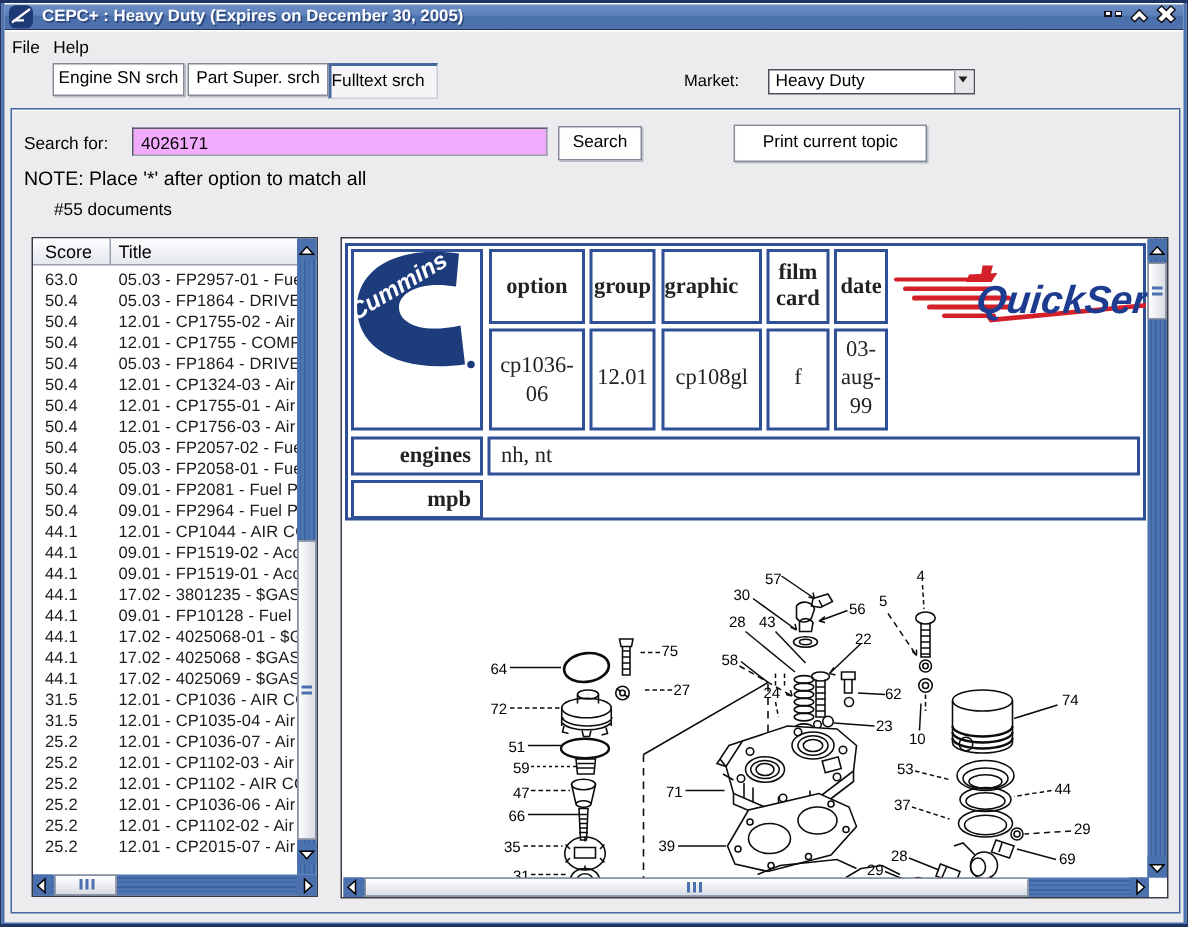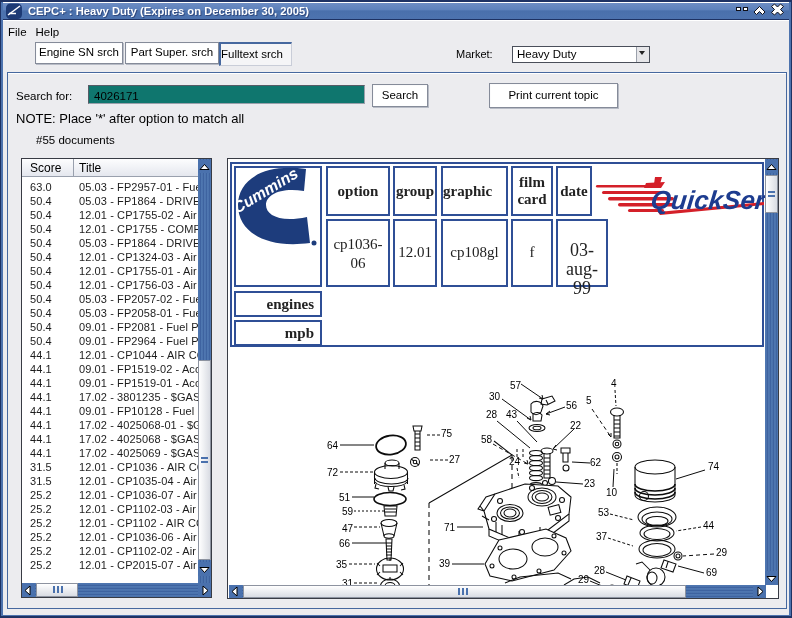--- a/index.html
+++ b/index.html
@@ -28,21 +28,21 @@
 #tab2{left:125px;top:42px;width:92px;height:20px;line-height:19px;}
 #tab3{left:219px;top:42px;width:70px;height:21px;line-height:20px;background:#f5f5f7;border:1px solid #c9cdd8;border-top:2px solid #46689f;border-left:2px solid #46689f;box-shadow:none;font-size:11.5px;}
 #mlabel{left:456px;top:48px;font-size:11px;}
 #combo{left:512px;top:46px;width:136px;height:15px;background:#fff;border:1px solid #4a4f5a;}
 #combo .txt{position:absolute;left:4px;top:1px;font-size:11.5px;}
 #combo .arr{position:absolute;right:0px;top:0px;width:12px;height:15px;background:#e6e6e9;border-left:1px solid #9aa0ab;}
 #combo .arr:after{content:"";position:absolute;left:2px;top:4px;border-left:3.5px solid transparent;border-right:3.5px solid transparent;border-top:4.5px solid #222;}
 
 #panel{left:7px;top:72px;width:778px;height:535px;border:1px solid #46689f;box-shadow:inset 0 1px 0 #fff;background:#ececef;}
 #sf-label{left:16px;top:90px;font-size:11.5px;}
-#sf-input{left:88px;top:85px;width:277px;height:19px;background:#0f766e;border-top:1px solid #565b66;border-left:1px solid #565b66;border-right:1px solid #9aa0ab;border-bottom:1px solid #9aa0ab;box-sizing:border-box;}
+#sf-input{left:88px;top:85px;width:277px;height:19px;background:#f0abfc;border-top:1px solid #565b66;border-left:1px solid #565b66;border-right:1px solid #9aa0ab;border-bottom:1px solid #9aa0ab;box-sizing:border-box;}
 #sf-input span{position:absolute;left:5px;top:4px;font-size:11.5px;}
 #search-btn{left:372px;top:84px;width:54px;height:21px;line-height:20px;}
 #print-btn{left:489px;top:83px;width:127px;height:23px;line-height:22px;}
 #note{left:16px;top:111px;font-size:13px;}
 #ndocs{left:36px;top:134px;font-size:11.5px;}
 
 #lpane{left:21px;top:158px;width:191px;height:440px;border:1px solid #383b44;background:#fff;box-sizing:border-box;}
 #lhead{left:22px;top:159px;width:176px;height:18px;background:linear-gradient(#fdfdfe,#e4e7ee);border-bottom:1px solid #99a0ad;box-sizing:border-box;}
 #lhead .c1{position:absolute;left:8px;top:2px;font-size:12px;}
 #lhead .c2{position:absolute;left:57px;top:2px;font-size:12px;}
@@ -295,22 +295,23 @@
 <div class="abs ncell" style="left:234px;top:166px;width:88px;height:121px;"></div>
 <div class="abs ncell" style="left:326px;top:166px;width:64px;height:50px;font-weight:bold;font-size:15px;text-align:center;line-height:46px;">option</div>
 <div class="abs ncell" style="left:393px;top:166px;width:44px;height:50px;font-weight:bold;font-size:15px;text-align:center;line-height:46px;">group</div>
 <div class="abs ncell" style="left:441px;top:166px;width:67px;height:50px;font-weight:bold;font-size:15px;text-align:left;line-height:46px;">graphic</div>
 <div class="abs ncell" style="left:511px;top:166px;width:42px;height:50px;font-weight:bold;font-size:15px;text-align:center;line-height:17px;padding-top:6px;">film card</div>
 <div class="abs ncell" style="left:556px;top:166px;width:36px;height:50px;font-weight:bold;font-size:15px;text-align:center;line-height:46px;">date</div>
 <div class="abs ncell" style="left:326px;top:219px;width:64px;height:68px;font-size:15px;text-align:center;line-height:19px;padding-top:14px;">cp1036-<br>06</div>
 <div class="abs ncell" style="left:393px;top:219px;width:44px;height:68px;font-size:15px;text-align:center;line-height:62px;">12.01</div>
 <div class="abs ncell" style="left:441px;top:219px;width:67px;height:68px;font-size:15px;text-align:center;line-height:62px;">cp108gl</div>
 <div class="abs ncell" style="left:511px;top:219px;width:42px;height:68px;font-size:15px;text-align:center;line-height:62px;">f</div>
-<div class="abs ncell" style="left:556px;top:219px;width:52px;height:68px;font-size:18px;text-align:center;line-height:19px;padding-top:20px;">03-<br>aug-<br>99</div>
+<div class="abs ncell" style="left:556px;top:219px;width:36px;height:68px;font-size:15px;text-align:center;line-height:19px;padding-top:3px;">03-<br>aug-<br>99</div>
 <div class="abs ncell" style="left:234px;top:291px;width:88px;height:26px;font-weight:bold;font-size:15px;text-align:right;line-height:22px;padding-right:6px;box-sizing:border-box;">engines</div>
+<div class="abs ncell" style="left:325px;top:291px;width:435px;height:26px;font-size:15px;line-height:22px;padding-left:7px;box-sizing:border-box;">nh, nt</div>
 <div class="abs ncell" style="left:234px;top:320px;width:88px;height:26px;font-weight:bold;font-size:15px;text-align:right;line-height:22px;padding-right:6px;box-sizing:border-box;">mpb</div>
 
 <svg class="abs" style="left:236px;top:167px" width="84" height="82" viewBox="0 0 84 82">
 <path d="M70,2 C26,-4 2,14 2,38 C2,64 28,82 74,76 L71,50 C44,56 30,48 30,38 C30,28 44,20 68,24 Z" fill="#1d3c7c"></path>
 <text x="1" y="47" transform="rotate(-31 1 47)" font-family="Liberation Sans, sans-serif" font-style="italic" font-weight="bold" font-size="16" fill="#fff">Cummins</text>
 <circle cx="78" cy="76" r="2.5" fill="#1d3c7c"></circle>
 </svg>
 
 <div class="abs" style="left:594px;top:172px;width:171px;height:48px;overflow:hidden;">
 <svg width="220" height="48" viewBox="0 0 220 48">

